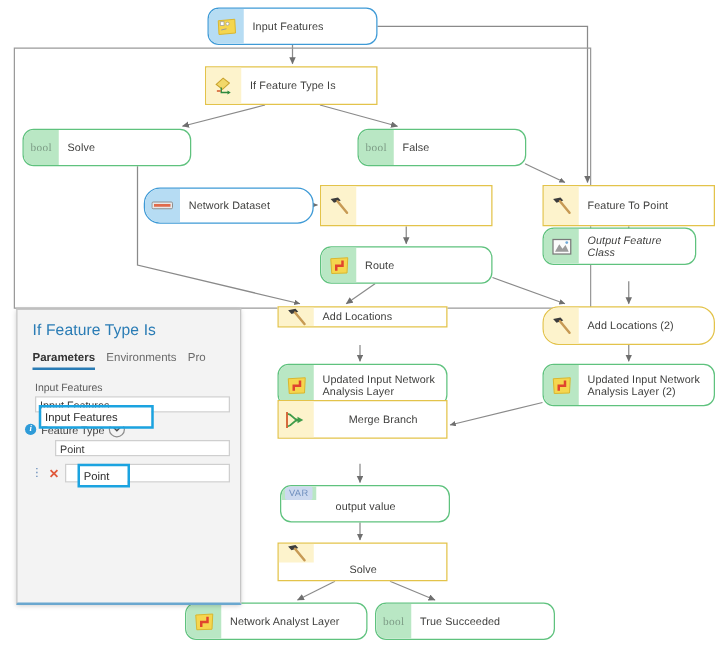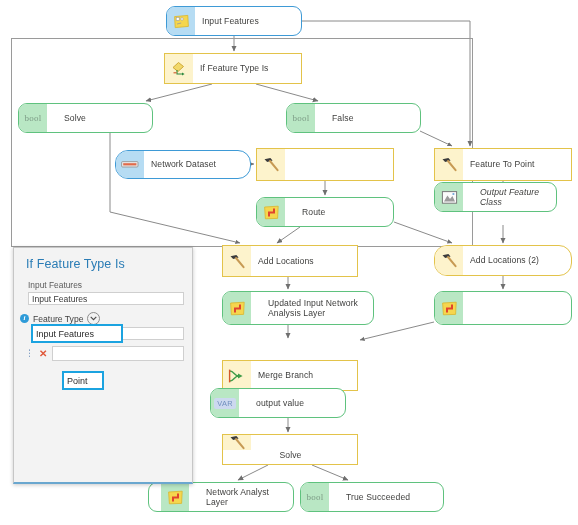--- a/index.html
+++ b/index.html
@@ -37,21 +37,21 @@
     line-height:10.5px;
     color:#40403f;
     letter-spacing:.1px;
   }
 
   
   .n-tool{border:1px solid #e3c34a;border-radius:0;}
   .n-tool .ico{background:#fdf3cc;}
 
   
-  .n-var{border:1.3px solid #5fc27e;border-radius:9px;gap:10px;}
+  .n-var{border:1.3px solid #5fc27e;border-radius:9px;}
   .n-var .ico{background:#b9e7c4;}
 
   
   .n-in{border:1.3px solid #3e9ad6;border-radius:9px;}
   .n-in .ico{background:#b6dcf3;}
 
   
   .g{display:block;}
 
   
@@ -257,101 +257,107 @@
       <div class="node n-var" style="left: 434px; top: 182px; width: 123px; height: 30px; font-style: italic;">
         <span class="ico">
           <svg class="g" width="17" height="15" viewBox="0 0 17 15">
             <rect x="1.4" y="1.6" width="14.2" height="11.6" fill="#fbfbfb" stroke="#7a7a7a" stroke-width="1"></rect>
             <path d="M3.0 11.4 L6.4 5.4 L9.0 9.0 L11.4 6.0 L14.0 11.4 Z" fill="#9b9b9b"></path>
             <circle cx="12.4" cy="4.0" r="1.1" fill="#6fa8d8"></circle>
           </svg>
         </span>
         <span class="lbl">Output Feature Class</span>
       </div>
-      <div class="node n-tool" style="left: 222px; top: 245px; width: 136px; height: 32px;">
+      <div class="node n-tool" style="left: 222px; top: 245px; width: 136px; height: 17px;">
         <span class="ico">
           <svg class="g" width="17" height="15" viewBox="0 0 17 15">
             <path d="M1.5 2.2 L7.4 1.0 L9.6 3.4 L4.2 5.1 Z" fill="#3c3c3c"></path>
             <path d="M7.0 4.0 L14.6 13.2" stroke="#c79a54" stroke-width="2.0" stroke-linecap="round"></path>
           </svg>
         </span>
         <span class="lbl">Add Locations</span>
       </div>
       <div class="node n-tool" style="left: 434px; top: 245px; width: 138px; height: 31px; border-radius: 13px;">
         <span class="ico">
           <svg class="g" width="17" height="15" viewBox="0 0 17 15">
             <path d="M1.5 2.2 L7.4 1.0 L9.6 3.4 L4.2 5.1 Z" fill="#3c3c3c"></path>
             <path d="M7.0 4.0 L14.6 13.2" stroke="#c79a54" stroke-width="2.0" stroke-linecap="round"></path>
           </svg>
         </span>
         <span class="lbl">Add Locations (2)</span>
       </div>
-      <div class="node n-var" style="left: 222px; top: 291px; width: 152px; height: 34px;">
+      <div class="node n-var" style="left: 222px; top: 291px; width: 136px; height: 34px;">
         <span class="ico">
           <svg class="g" width="17" height="15" viewBox="0 0 17 15">
             <path d="M1.6 2.0 L15.2 1.2 L14.6 13.4 L2.4 13.8 Z" fill="#f5d64e" stroke="#d9b62f" stroke-width=".8"></path>
             <path d="M11.0 3.4 L11.0 7.6 L6.0 7.6 L6.0 11.6" stroke="#e0442e" stroke-width="2.0" fill="none" stroke-linejoin="miter"></path>
           </svg>
         </span>
         <span class="lbl">Updated Input Network Analysis Layer</span>
       </div>
       <div class="node n-var" style="left: 434px; top: 291px; width: 138px; height: 34px;">
         <span class="ico">
           <svg class="g" width="17" height="15" viewBox="0 0 17 15">
             <path d="M1.6 2.0 L15.2 1.2 L14.6 13.4 L2.4 13.8 Z" fill="#f5d64e" stroke="#d9b62f" stroke-width=".8"></path>
             <path d="M11.0 3.4 L11.0 7.6 L6.0 7.6 L6.0 11.6" stroke="#e0442e" stroke-width="2.0" fill="none" stroke-linejoin="miter"></path>
           </svg>
         </span>
-      </div>
-      <div class="node n-tool" style="left: 222px; top: 360px; width: 136px; height: 31px;">
+        <span class="lbl">Updated Input Network Analysis Layer (2)</span>
+      </div>
+      <div class="node n-tool" style="left: 222px; top: 320px; width: 136px; height: 31px; gap: 21px;">
         <span class="ico">
           <svg class="g" width="18" height="14" viewBox="0 0 18 14">
             <path d="M2.0 2.0 C6.0 2.0, 6.4 7.0, 10.5 7.0" stroke="#3f9c4a" stroke-width="1.4" fill="none"></path>
             <path d="M2.0 12.0 C6.0 12.0, 6.4 7.0, 10.5 7.0" stroke="#3f9c4a" stroke-width="1.4" fill="none"></path>
             <path d="M1.6 0.6 L1.6 13.4" stroke="#d2582a" stroke-width="1.4"></path>
             <path d="M10.0 4.4 L14.6 7.0 L10.0 9.6 Z" fill="#3f9c4a"></path>
           </svg>
         </span>
         <span class="lbl">Merge Branch</span>
       </div>
-      <div class="node n-var" style="left: 210px; top: 388px; width: 136px; height: 30px;">
+      <div class="node n-var" style="left: 224px; top: 388px; width: 136px; height: 30px; flex-direction: column;">
         <span class="ico">
           <span class="varbadge">VAR</span>
         </span>
         <span class="lbl">output value</span>
       </div>
       <div class="node n-tool" style="left: 222px; top: 434px; width: 136px; height: 31px; flex-direction: column;">
         <span class="ico">
           <svg class="g" width="17" height="15" viewBox="0 0 17 15">
             <path d="M1.5 2.2 L7.4 1.0 L9.6 3.4 L4.2 5.1 Z" fill="#3c3c3c"></path>
             <path d="M7.0 4.0 L14.6 13.2" stroke="#c79a54" stroke-width="2.0" stroke-linecap="round"></path>
           </svg>
         </span>
         <span class="lbl">Solve</span>
       </div>
-      <div class="node n-var" style="left: 148px; top: 482px; width: 146px; height: 30px; padding-left: 12px;">
+      <div class="node n-var" style="left: 148px; top: 482px; width: 146px; height: 30px;">
         <span class="ico">
           <svg class="g" width="17" height="15" viewBox="0 0 17 15">
             <path d="M1.6 2.0 L15.2 1.2 L14.6 13.4 L2.4 13.8 Z" fill="#f5d64e" stroke="#d9b62f" stroke-width=".8"></path>
             <path d="M11.0 3.4 L11.0 7.6 L6.0 7.6 L6.0 11.6" stroke="#e0442e" stroke-width="2.0" fill="none" stroke-linejoin="miter"></path>
           </svg>
         </span>
         <span class="lbl">Network Analyst Layer</span>
       </div>
       <div class="node n-var" style="left: 300px; top: 482px; width: 144px; height: 30px;">
         <span class="ico">
           <span class="boolbadge">bool</span>
         </span>
         <span class="lbl">True Succeeded</span>
       </div>
     </div>
 
   <div id="dialog" style="left:13px;top:247px;width:178px;height:234px;">
     <div class="dlg-title">If Feature Type Is</div>
 
+    <div class="tabs">
+      <div class="tab sel">Parameters</div>
+      <div class="tab">Environments</div>
+      <div class="tab">Pro</div>
+    </div>
 
     <div class="fieldlabel">Input Features</div>
     <div class="inputrow">
       <div class="txtbox">Input Features</div>
     </div>
 
     <div class="ftrow">
       <div class="inf">i</div>
       <div class="ftlabel">Feature Type</div>
       <div class="chev">

